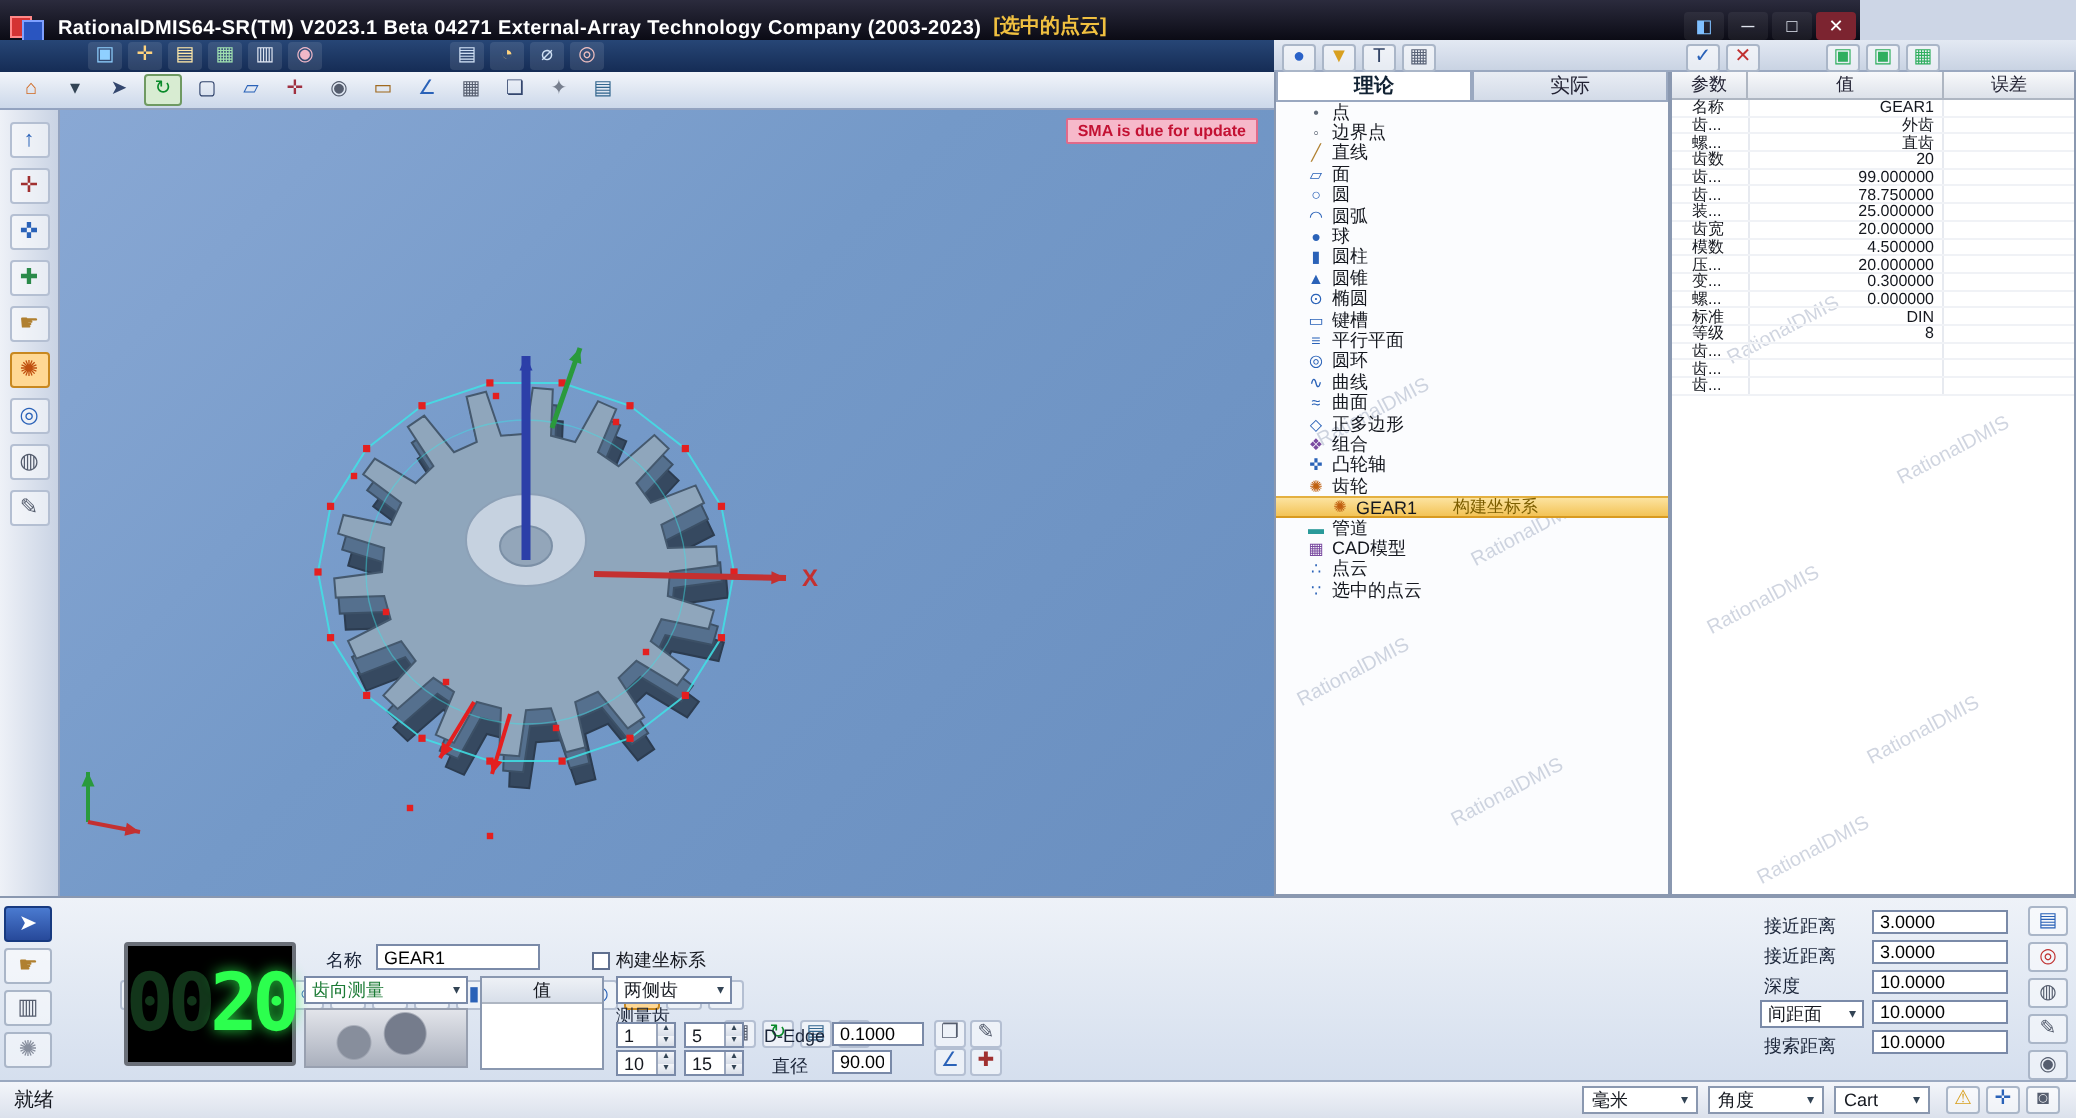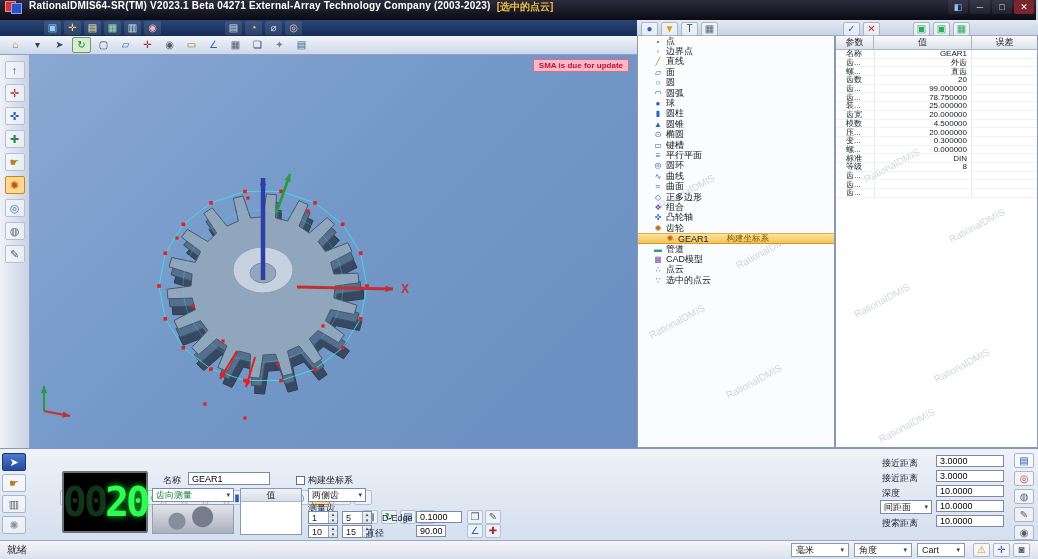--- a/index.html
+++ b/index.html
@@ -1,21 +1,21 @@
 <!DOCTYPE html>
 <html><head>
 <meta charset="utf-8">
 <style>
 *{margin:0;padding:0;box-sizing:border-box}
 html,body{width:1038px;height:559px;overflow:hidden}
 body{font-family:"Liberation Sans",sans-serif;font-size:11px;color:#15181f;background:#cdd6e6}
 .app{position:relative;width:1038px;height:559px;background:#cdd6e6;overflow:hidden}
 
 
-.titlebar{position:absolute;left:0;top:0;width:1036px;height:20px;background:linear-gradient(#2b2b3d,#0b0b15);display:flex;align-items:flex-start;color:#fff}
+.titlebar{position:absolute;left:0;top:0;width:930px;height:20px;background:linear-gradient(#2b2b3d,#0b0b15);display:flex;align-items:flex-end;color:#fff}
 .logo{position:relative;width:18px;height:13px;margin:0 6px 0 5px}
 .logo:before{content:"";position:absolute;left:0;top:1px;width:9px;height:9px;background:#d43333;border:1px solid #ff8888}
 .logo:after{content:"";position:absolute;left:6px;top:3px;width:9px;height:9px;background:#2a55c0;border:1px solid #7fa0ff}
 .title{font-size:10px;font-weight:bold;letter-spacing:.2px}
 .title-tag{font-size:10px;color:#f0c040;margin-left:6px;font-weight:bold}
 .tspacer{flex:1}
 .winbtn{width:20px;height:14px;display:inline-flex;align-items:center;justify-content:center;font-size:9px;color:#dfe4ee;margin-right:2px;border-radius:2px;background:rgba(255,255,255,.06)}
 .winbtn.style{color:#7fc0ff}
 .winbtn.close{background:#7c2430;color:#fff}
 
@@ -262,20 +262,25 @@
           <polygon points="17.26208362447656,338.30471152249845 14,331 10.737916375523438,338.30471152249845" fill="#2a9a3c"></polygon>
           <line x1="14" y1="356" x2="40" y2="361" stroke="#c43030" stroke-width="2"></line>
           <polygon points="32.21069020122154,362.82391141743614 40,361 33.44276218192384,356.41713711778414" fill="#c43030"></polygon>
         </g>
         <text x="371" y="238" fill="#c43030" font-size="12" font-weight="bold">X</text>
     </svg>
     <div class="vp-badge">SMA is due for update</div>
   </div>
 
   <div class="treepanel">
+    <div class="tabs">
+
+    <div class="tab selected">理论</div>
+        <div class="tab">实际</div>
+      </div>
     <div class="treelist">
 
       <span class="wm" style="left:18px;top:150px">RationalDMIS</span>
       <span class="wm" style="left:95px;top:210px">RationalDMIS</span>
       <span class="wm" style="left:8px;top:280px">RationalDMIS</span>
       <span class="wm" style="left:85px;top:340px">RationalDMIS</span>
 
         <div class="titem">
           <span class="ticon" style="color: rgb(96, 106, 120);">•</span>
           <span class="tlabel">点</span>
@@ -631,21 +636,21 @@
     </div>
 
     <span class="blabel" style="left:382px;top:64px">D-Edge</span>
     <input class="field" style="left: 416px; top: 62px; width: 46px; height: 12px;" value="0.1000">
     <div class="fieldicons" style="left:467px;top:61px">
 
     <span class="icon" style="color: rgb(85, 93, 110);">❐</span>
         <span class="icon" style="color: rgb(85, 93, 110);">✎</span>
       </div>
 
-    <span class="blabel" style="left:366px;top:78px">直径</span>
+    <span class="blabel" style="left:386px;top:78px">直径</span>
     <input class="field" style="left: 416px; top: 76px; width: 30px; height: 12px;" value="90.0000">
     <div class="fieldicons" style="left:467px;top:75px">
 
     <span class="icon" style="color: rgb(42, 98, 184);">∠</span>
         <span class="icon" style="color: rgb(160, 48, 48);">✚</span>
       </div>
 
     <div class="brgroup">
       <span class="blabel" style="top:8px">接近距离</span>
       <input class="field" style="top: 6px;" value="3.0000">

